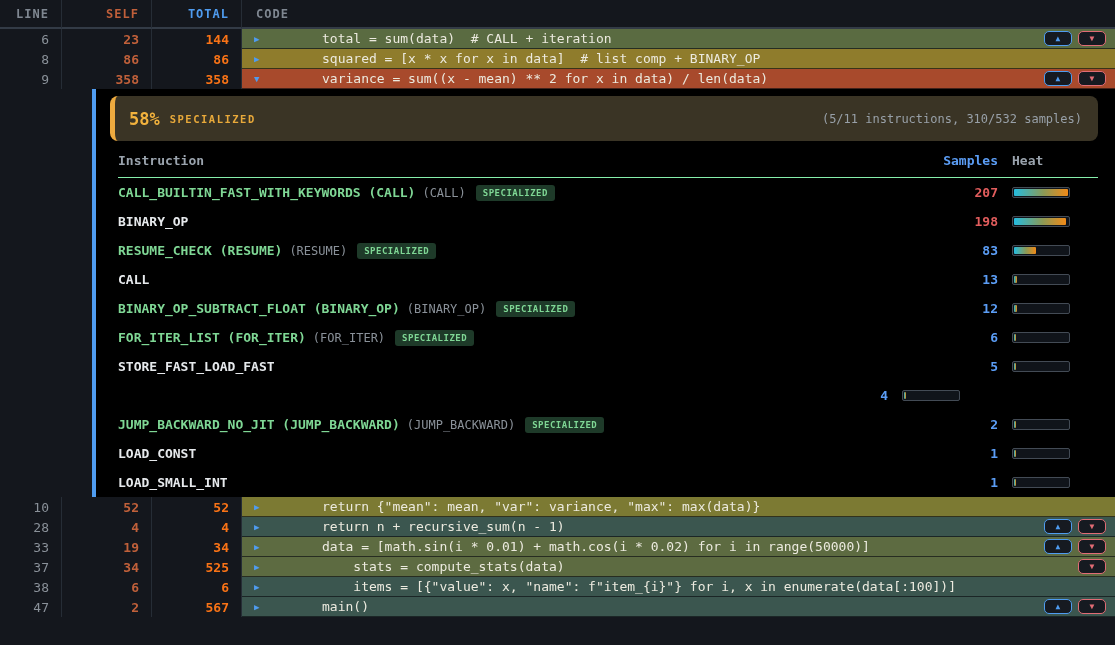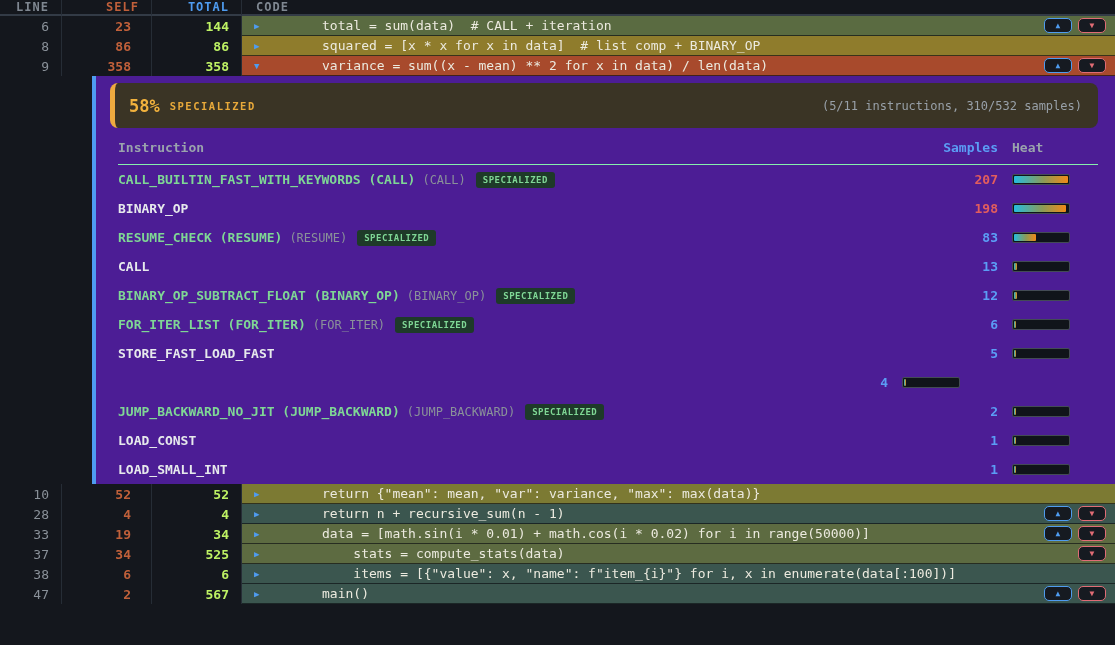--- a/index.html
+++ b/index.html
@@ -2,42 +2,42 @@
 <html><head>
 <meta charset="utf-8">
 <style>
   * { margin:0; padding:0; box-sizing:border-box; }
   html,body { width:1115px; height:645px; overflow:hidden; }
   body {
     background:#14171d;
     font-family:"DejaVu Sans Mono","Liberation Mono",monospace;
     color:#c9ced4;
   }
-  .app { width:1115px; height:484px; display:flex; flex-direction:column;border-radius:9px; }
+  .app { width:1115px; height:617px; display:flex; flex-direction:column;border-radius:9px; }
 
   
   .row { display:grid; grid-template-columns:62px 90px 90px 1fr; }
   .thead { height:36px; }
   .thead .cell {
     display:flex; align-items:center;
     font-size:12px; font-weight:bold; letter-spacing:1px;
     border-bottom:2px solid #333b46;
   }
   .c-line,.c-self,.c-total { border-right:1px solid #262d36; }
   .thead .c-line,.thead .c-self,.thead .c-total { justify-content:flex-end; padding-right:12px; }
   .thead .c-code { padding-left:14px; }
   .h-line,.h-code { color:#7f8791; }
   .h-self { color:#c05f3a; }
   .h-total { color:#4f9cf0; }
 
   .crow { height:20px; cursor:pointer; }
   .crow .cell { display:flex; align-items:center; font-size:13px; }
   .crow .c-line { justify-content:flex-end; padding-right:12px; color:#8a9199; }
-  .crow .c-self { justify-content:flex-end; padding-right:20px; color:#c0603a; font-weight:bold; }
-  .crow .c-total{ justify-content:flex-end; padding-right:12px; color:#bef264; font-weight:bold; }
+  .crow .c-self { justify-content:flex-end; padding-right:12px; color:#c0603a; font-weight:bold; }
+  .crow .c-total{ justify-content:flex-end; padding-right:12px; color:#f97316; font-weight:bold; }
   .crow .c-code {
     padding-left:12px; color:#eceadf;
     border-bottom:1px solid rgba(10,13,17,.65);
     position:relative;
   }
   .marker { width:14px; color:#4f9cf0; font-size:9px; flex:none; }
   .codetext { margin-left:54px; white-space:pre; font-size:13px; }
   .btns { position:absolute; right:9px; top:0; height:100%; display:flex; align-items:center; gap:6px; }
   .navbtn {
     width:28px; height:15px; border-radius:5px; background:#161a21;
@@ -45,21 +45,21 @@
     font-size:8px; line-height:1; cursor:pointer; padding:0;
     font-family:inherit;
   }
   .navbtn.up   { border:1.5px solid #4f9cf0; color:#4f9cf0; }
   .navbtn.down { border:1.5px solid #e06c75; color:#e06c75; }
 
   
   .panel { height:428px; display:flex; }
   .panel-gutter { width:92px; flex:none; background:#14171d; }
   .panel-accent { width:4px; flex:none; background:#4f9cf0; }
-  .panel-content { flex:1; background:#4c1d95; padding:7px 17px 0 14px; }
+  .panel-content { flex:1; background:#000000; padding:7px 17px 0 14px; }
 
   .banner {
     height:45px; background:#3a3425;
     border-left:5px solid #edaa3f; border-radius:8px;
     display:flex; align-items:center; padding:0 16px 0 14px;
   }
   .banner-pct { color:#f2b23d; font-size:17px; font-weight:bold; }
   .banner-label { color:#e8a93a; font-size:10.5px; letter-spacing:1.5px; margin-left:10px; font-weight:bold; }
   .banner-detail { margin-left:auto; color:#98a0a8; font-size:12px;text-align:right; }
 

